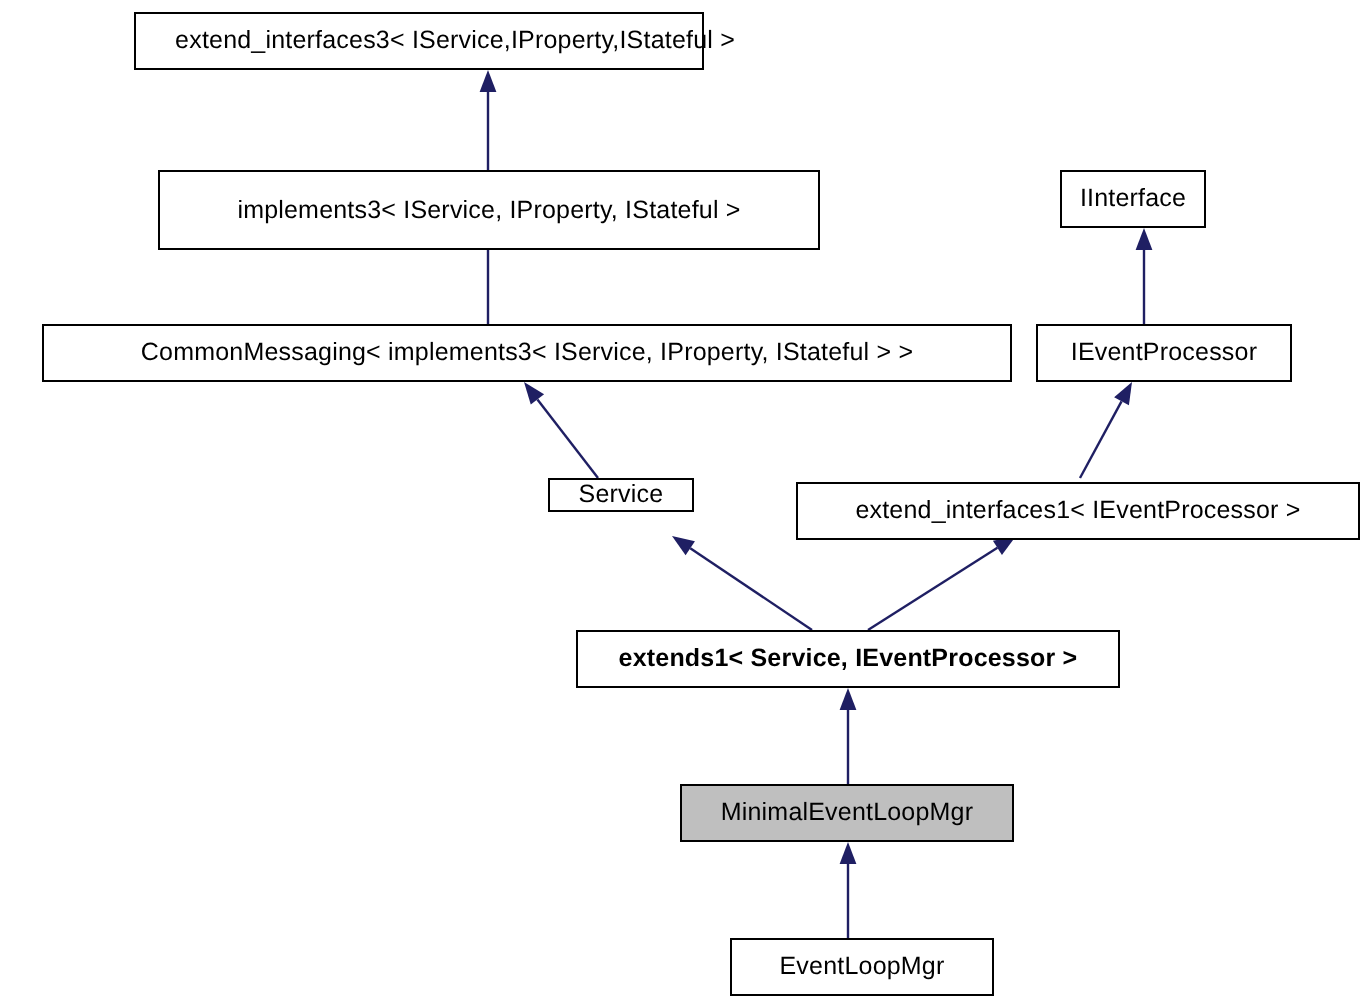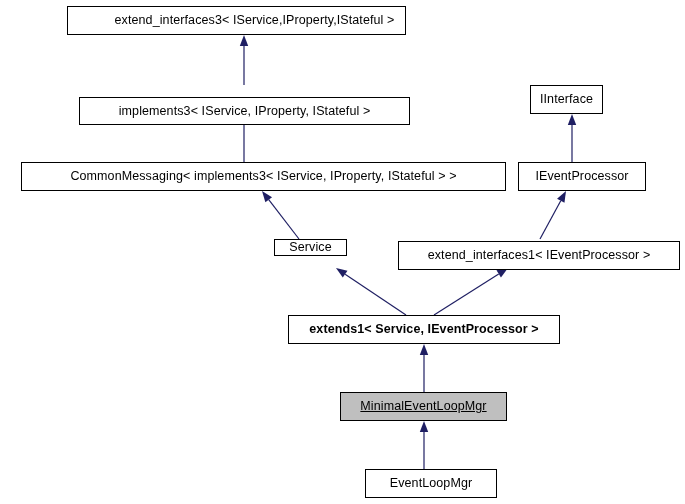--- a/index.html
+++ b/index.html
@@ -34,21 +34,20 @@
     display: flex;
     align-items: center;
     justify-content: center;
     font-size: 12.5px;
     color: #000000;
     white-space: nowrap;
     letter-spacing: 0.1px;
   }
   .uml-node.highlight {
     background: #bfbfbf;
-    text-decoration: underline;
   }
   .uml-node .node-label {
     display: block;
     line-height: 1;
     padding: 0 6px;
   }
 </style>
 </head>
 <body>
 
@@ -85,24 +84,24 @@
       <g>
         <line x1="424" y1="392" x2="424" y2="355" stroke="#1f1f63" stroke-width="1.2"></line>
         <polygon points="424,344 428.2,355 419.8,355" fill="#1f1f63"></polygon>
       </g>
       <g>
         <line x1="424" y1="469" x2="424" y2="432" stroke="#1f1f63" stroke-width="1.2"></line>
         <polygon points="424,421 428.2,432 419.8,432" fill="#1f1f63"></polygon>
       </g>
     </svg>
   <div id="node-layer">
-      <div class="uml-node" style="left: 67px; top: 6px; width: 339px; height: 29px; padding-left: 36px;">
+      <div class="uml-node" style="left: 67px; top: 6px; width: 285px; height: 29px; padding-left: 36px;">
         <span class="node-label">extend_interfaces3&lt; IService,IProperty,IStateful &gt;</span>
       </div>
-      <div class="uml-node" style="left: 79px; top: 97px; width: 331px; height: 28px; align-items: center;">
+      <div class="uml-node" style="left: 79px; top: 85px; width: 331px; height: 40px; align-items: center;">
         <span class="node-label">implements3&lt; IService, IProperty, IStateful &gt;</span>
       </div>
       <div class="uml-node" style="left: 530px; top: 85px; width: 73px; height: 29px;">
         <span class="node-label">IInterface</span>
       </div>
       <div class="uml-node" style="left: 21px; top: 162px; width: 485px; height: 29px;">
         <span class="node-label">CommonMessaging&lt; implements3&lt; IService, IProperty, IStateful &gt; &gt;</span>
       </div>
       <div class="uml-node" style="left: 518px; top: 162px; width: 128px; height: 29px;">
         <span class="node-label">IEventProcessor</span>

